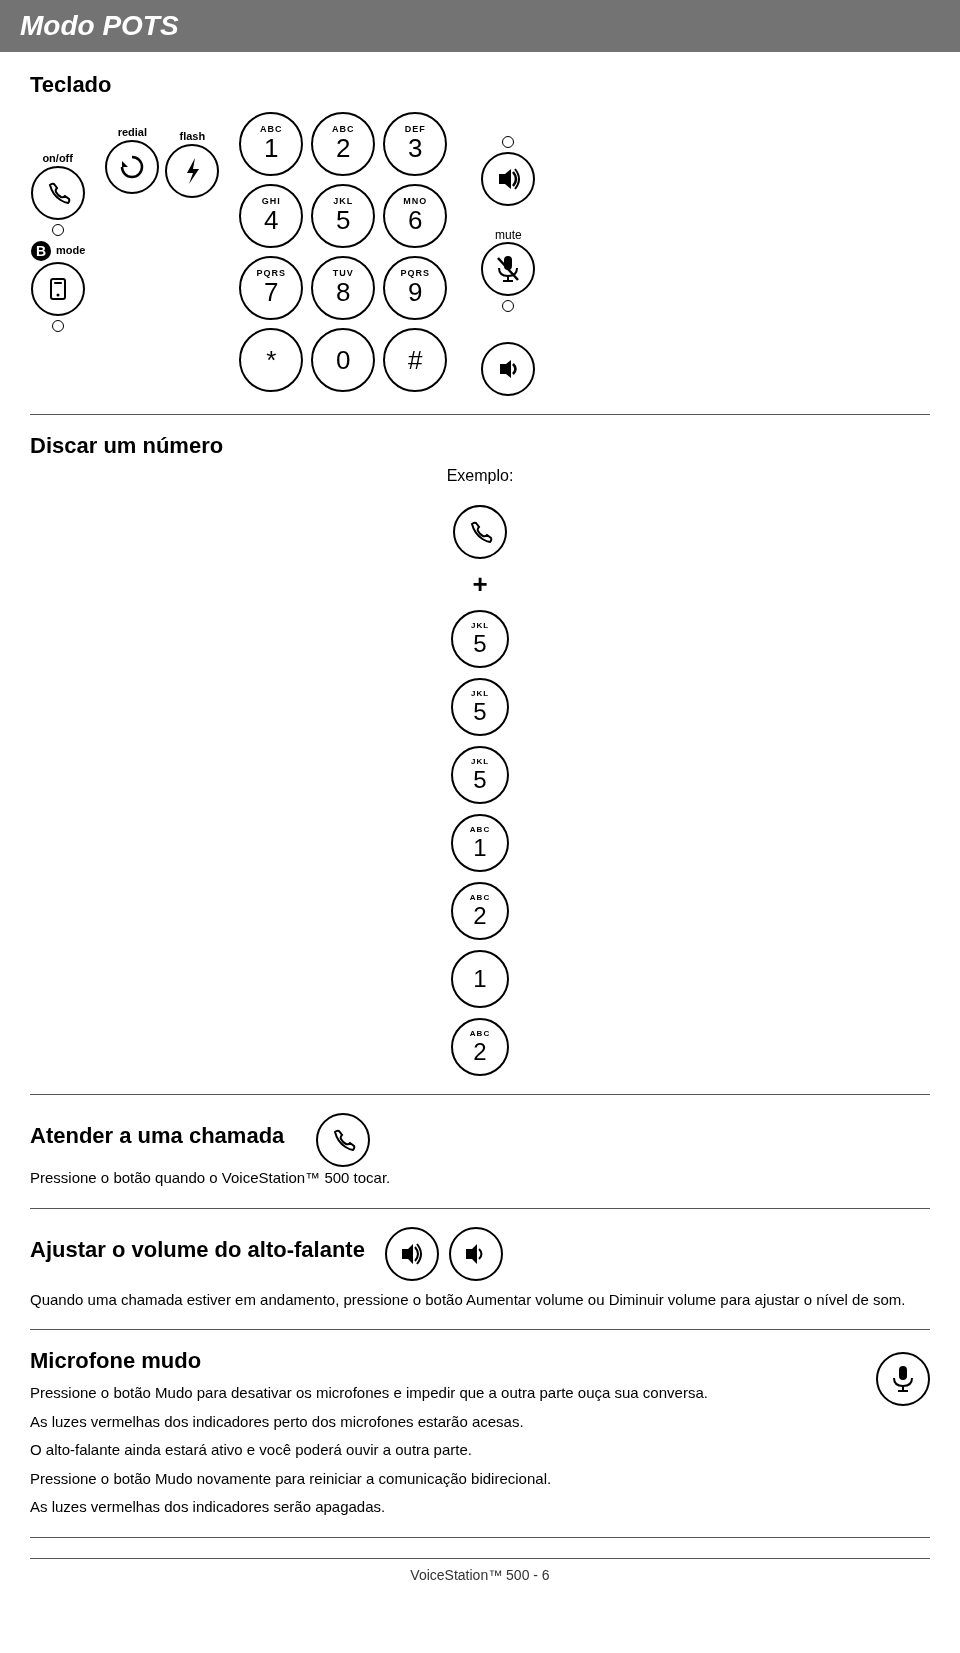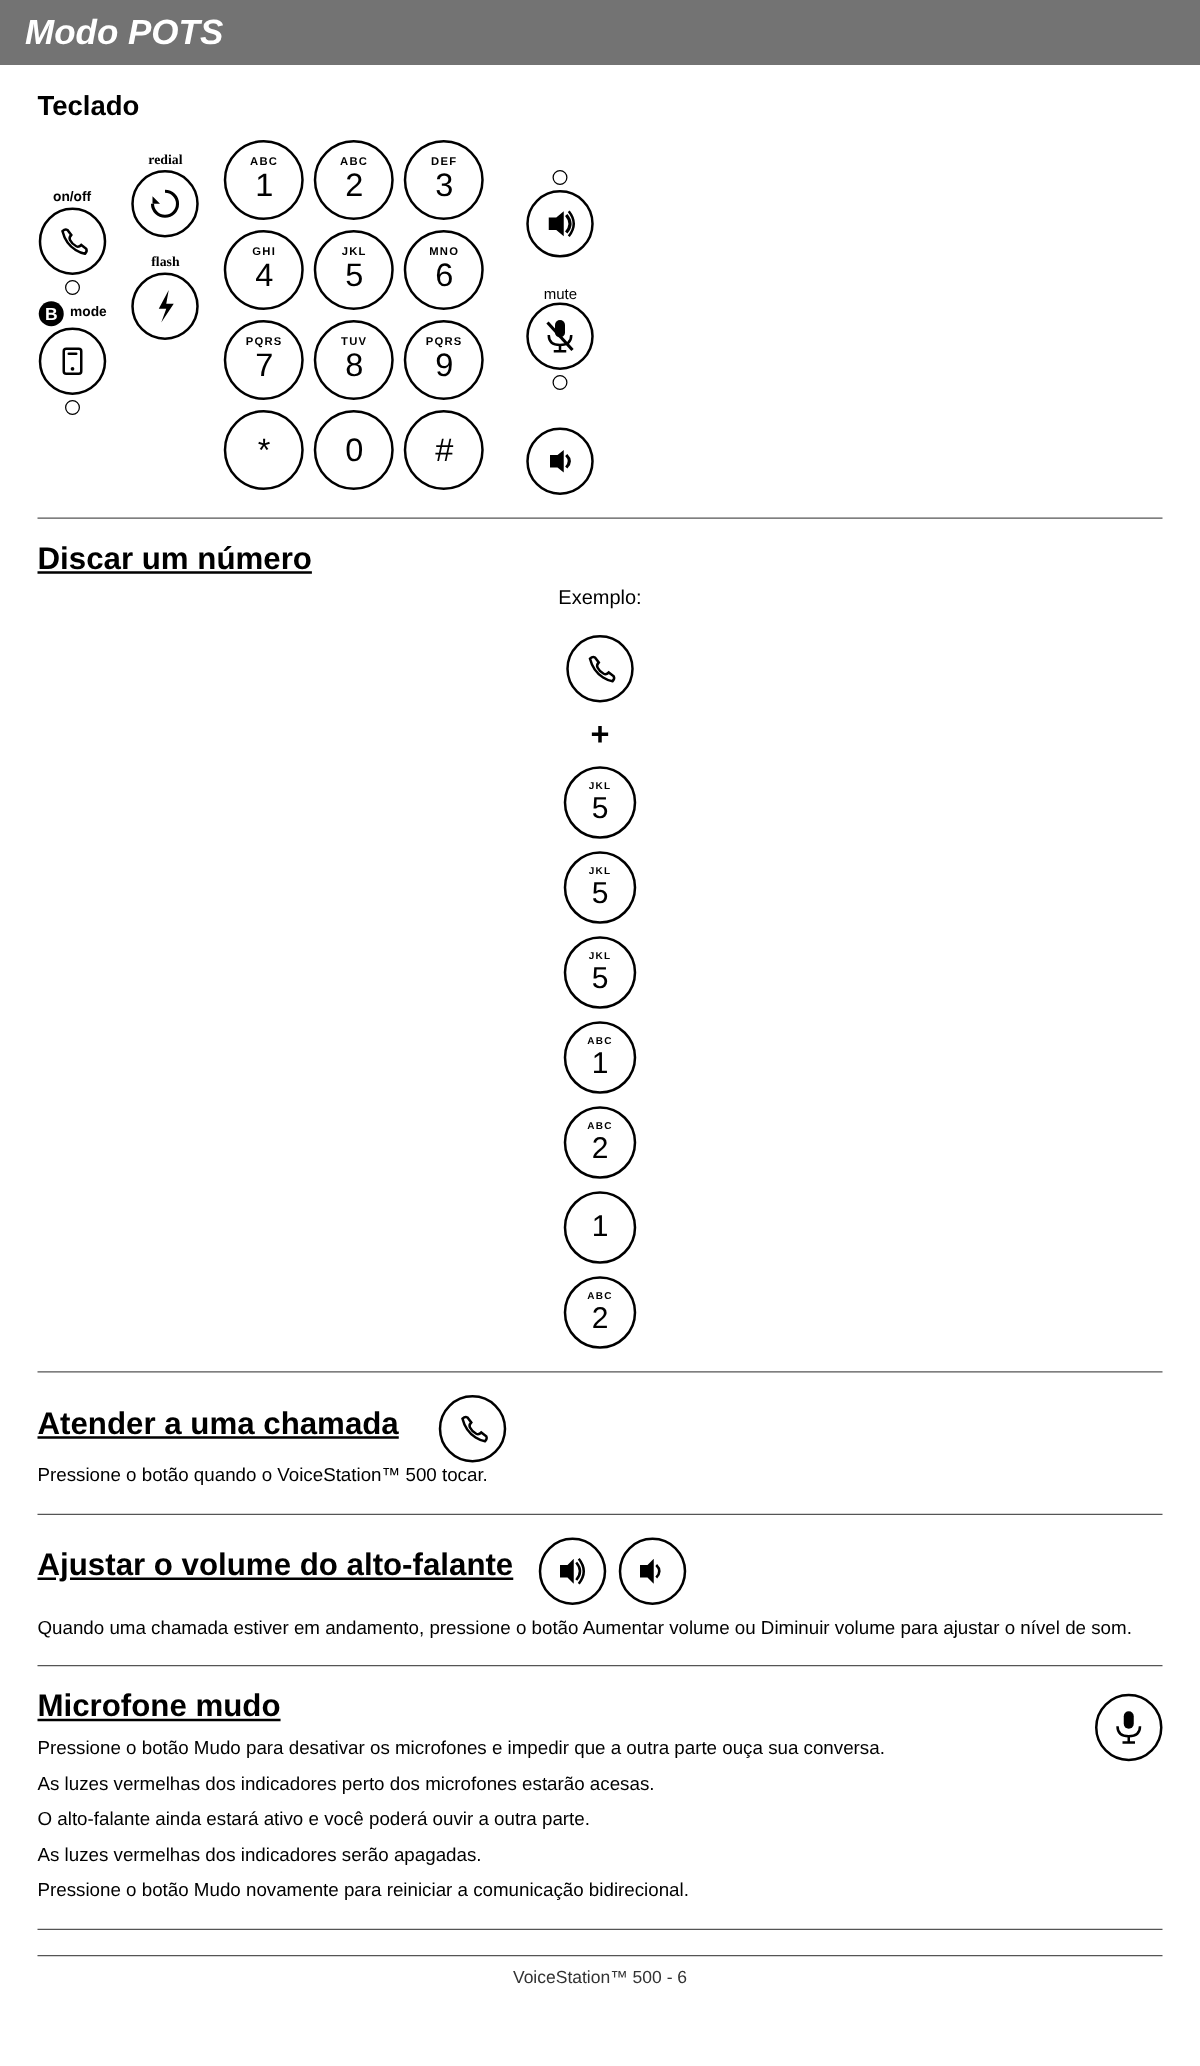--- a/index.html
+++ b/index.html
@@ -157,24 +157,23 @@
       justify-content: center;
       font-size: 22px;
     }
 
     
     .section-block {
       margin-bottom: 10px;
     }
 
     .section-heading {
-      font-size: 25px;
+      font-size: 22px;
       font-weight: 700;
       margin-bottom: 8px;
-      text-decoration: underline;
     }
 
     .section-text {
       font-size: 15px;
       line-height: 1.5;
       flex: 1;
     }
 
     
     .vol-row {
@@ -246,26 +245,25 @@
     .right-controls {
       display: flex;
       flex-direction: column;
       align-items: center;
       gap: 20px;
       margin-top: 20px;
     }
 
     .redial-flash-wrapper {
       display: flex;
-      flex-direction: column;
+      flex-direction: row;
       align-items: center;
       gap: 6px;
       margin-right: 10px;
       margin-top: 10px;
-      font-family: Liberation Serif, serif;
     }
   </style>
 </head>
 <body>
 
 <div class="header-bar">
   <h1>Modo POTS</h1>
 </div>
 
 <div class="main-content">
@@ -499,22 +497,22 @@
 
   <hr class="divider">
 
   <div class="section-block">
     <div style="display:flex;align-items:flex-start;gap:20px;margin-bottom:8px;">
       <div style="flex:1;">
         <div class="section-heading">Microfone mudo</div>
         <p class="section-text">Pressione o botão Mudo para desativar os microfones e impedir que a outra parte ouça sua conversa.</p>
         <p class="section-text" style="margin-top:6px;">As luzes vermelhas dos indicadores perto dos microfones estarão acesas.</p>
         <p class="section-text" style="margin-top:6px;">O alto-falante ainda estará ativo e você poderá ouvir a outra parte.</p>
+        <p class="section-text" style="margin-top:6px;">Pressione o botão Mudo novamente para reiniciar a comunicação bidirecional.</p>
         <p class="section-text" style="margin-top:6px;">As luzes vermelhas dos indicadores serão apagadas.</p>
-        <p class="section-text" style="margin-top:6px;">Pressione o botão Mudo novamente para reiniciar a comunicação bidirecional.</p>
       </div>
       <div class="phone-circle" style="margin-top:4px;flex-shrink:0;">
         <svg width="28" height="30" viewBox="0 0 28 30">
           <rect x="10" y="2" width="8" height="14" rx="4" fill="#000"></rect>
           <path d="M5 14 Q5 22 14 22 Q23 22 23 14" fill="none" stroke="#000" stroke-width="2"></path>
           <line x1="14" y1="22" x2="14" y2="27" stroke="#000" stroke-width="2"></line>
           <line x1="9" y1="27" x2="19" y2="27" stroke="#000" stroke-width="2"></line>
         </svg>
       </div>
     </div>

